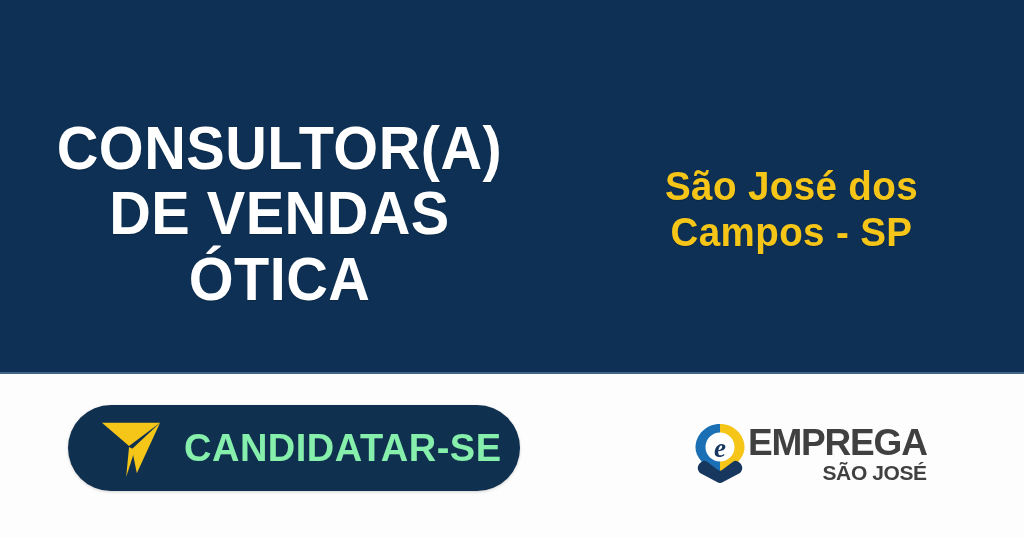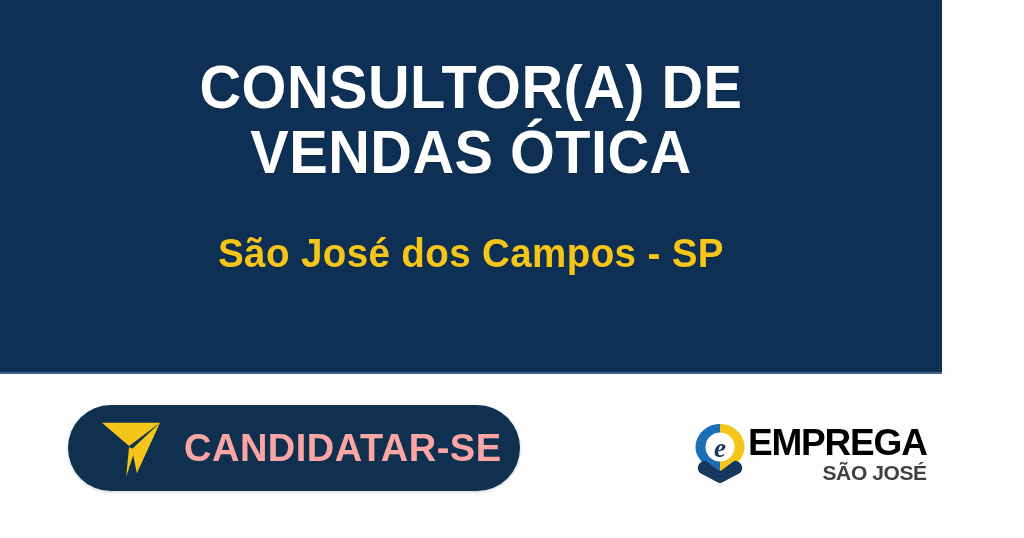--- a/index.html
+++ b/index.html
@@ -20,28 +20,28 @@
     height: 538px;
     background: #fdfdfd;
     overflow: hidden;
   }
 
   
   .hero {
     position: absolute;
     left: 0;
     top: 0;
-    width: 942px;
+    width: 1024px;
     height: 374px;
     background: #0d3054;
     border-bottom: 2px solid #3f6487;
     box-sizing: border-box;
     display: flex;
-    flex-direction: column;
-    align-items: flex-end;
+    flex-direction: row;
+    align-items: center;
     justify-content: flex-start;
   }
 
   .job-title {
     margin: 0;
     padding: 0 40px;
     width: 100%;
     box-sizing: border-box;
     text-align: center;
     color: #ffffff;
@@ -105,21 +105,21 @@
   }
 
   .send-icon {
     width: 62px;
     height: 62px;
     flex: 0 0 auto;
     display: block;
   }
 
   .apply-label {
-    color: #fca5a5;
+    color: #86efac;
     font-family: "Liberation Sans", sans-serif;
     font-size: 38px;
     font-weight: bold;
     letter-spacing: 0.5px;
     margin-left: 22px;
     white-space: nowrap;
   }
 
   
   .brand-logo {
@@ -141,21 +141,21 @@
 
   .brand-wordmark {
     margin-left: 2px;
     display: flex;
     flex-direction: column;
     align-items: flex-end;
     line-height: 1;
   }
 
   .brand-name {
-    color: #000000;
+    color: #404040;
     font-family: "Liberation Sans", sans-serif;
     font-size: 37px;
     font-weight: bold;
     letter-spacing: -1.2px;
     line-height: 0.95;
   }
 
   .brand-sub {
     color: #404040;
     font-family: "Liberation Sans", sans-serif;

